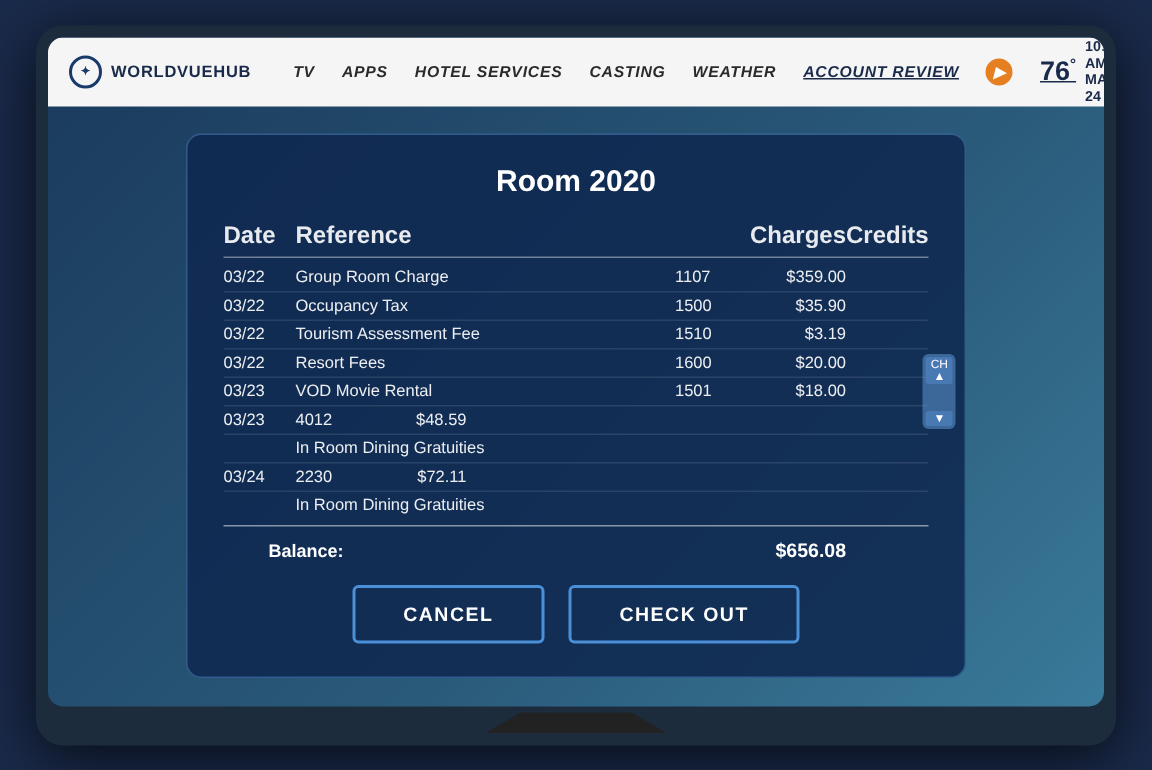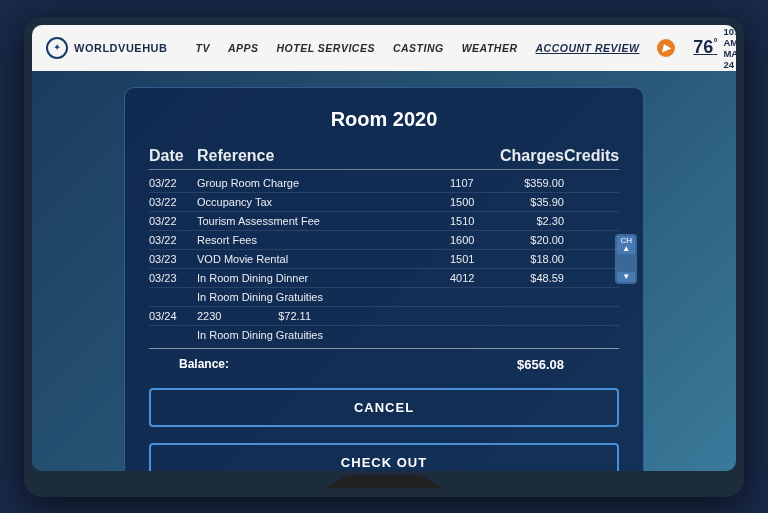--- a/index.html
+++ b/index.html
@@ -267,21 +267,20 @@
       margin-right: 55px;
       font-size: 13px;
     }
 
     
     .action-buttons {
       display: flex;
       justify-content: center;
       gap: 16px;
       margin-top: 16px;
-      flex-direction: column;
     }
 
     .btn {
       padding: 10px 32px;
       border-radius: 4px;
       font-size: 13px;
       font-weight: bold;
       letter-spacing: 1px;
       cursor: pointer;
       border: 2px solid;
@@ -356,40 +355,39 @@
       <span class="col-date">03/22</span>
       <span class="col-ref">Occupancy Tax</span>
       <span class="col-num">1500</span>
       <span class="col-charges">$35.90</span>
       <span class="col-credits"></span>
     </div>
               <div class="table-row">
       <span class="col-date">03/22</span>
       <span class="col-ref">Tourism Assessment Fee</span>
       <span class="col-num">1510</span>
-      <span class="col-charges">$2.30</span>
+      <span class="col-charges">$3.19</span>
       <span class="col-credits"></span>
     </div>
               <div class="table-row">
       <span class="col-date">03/22</span>
       <span class="col-ref">Resort Fees</span>
       <span class="col-num">1600</span>
       <span class="col-charges">$20.00</span>
       <span class="col-credits"></span>
     </div>
               <div class="table-row">
       <span class="col-date">03/23</span>
       <span class="col-ref">VOD Movie Rental</span>
       <span class="col-num">1501</span>
       <span class="col-charges">$18.00</span>
       <span class="col-credits"></span>
     </div>
               <div class="table-row">
       <span class="col-date">03/23</span>
-      <span class="col-ref">In Room Dining Dinner</span>
       <span class="col-num">4012</span>
       <span class="col-charges">$48.59</span>
       <span class="col-credits"></span>
     </div>
               <div class="table-row">
       <span class="col-date"></span>
       <span class="col-ref">In Room Dining Gratuities</span>
       <span class="col-num"></span>
       <span class="col-charges"></span>
       <span class="col-credits"></span>

